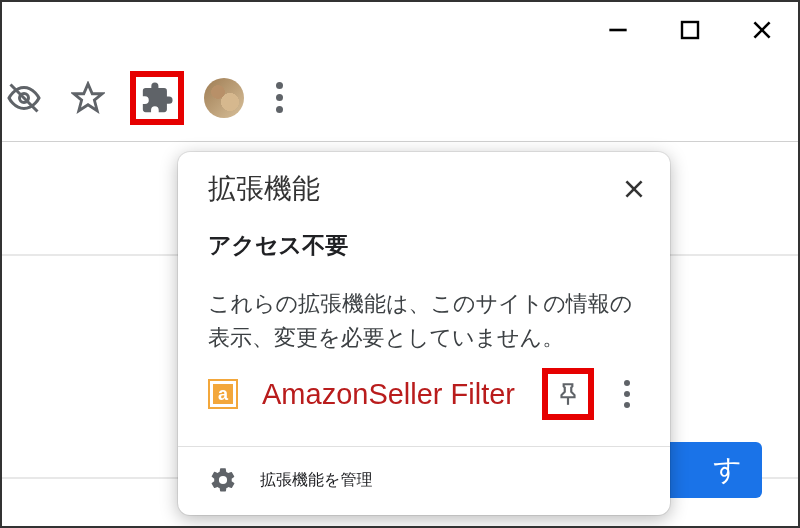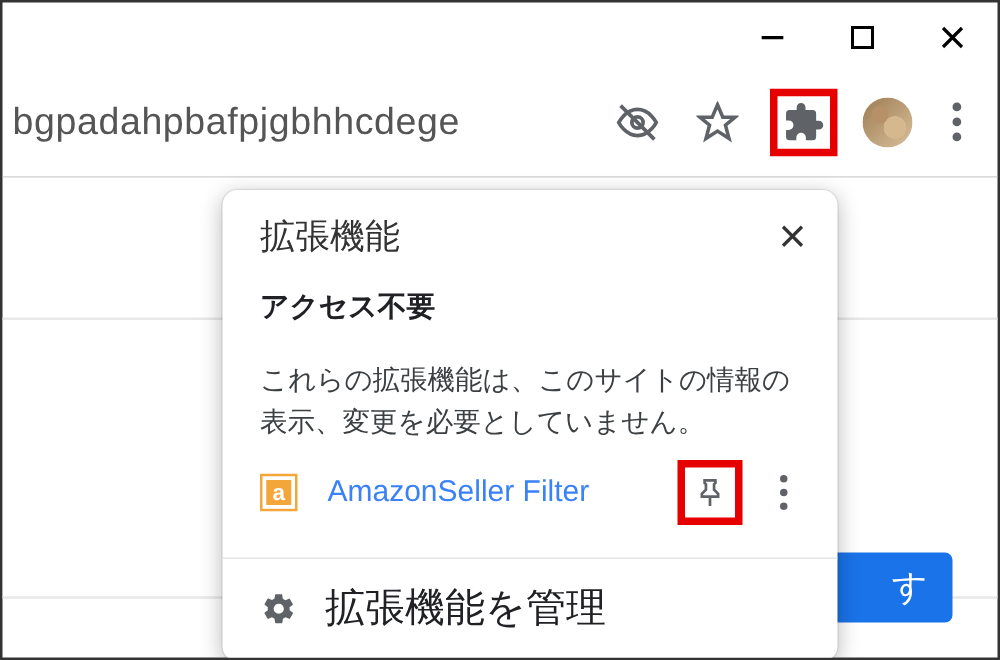--- a/index.html
+++ b/index.html
@@ -167,22 +167,22 @@
     color: #fff;
     position: relative;
   }
   .ext-favicon::before{
     content:"";
     position:absolute; inset:3px;
     background:#f3a73b;
   }
   .ext-favicon span{ position:relative; z-index:1; }
   .ext-name {
-    font-size: 24px;
-    color: #3b82f6;
+    font-size: 29px;
+    color: #b91c1c;
     flex: 1;
     padding-left: 4px;
   }
   .pin-box {
     width: 52px; height: 52px;
     border: 6px solid #e60000;
     display: flex; align-items: center; justify-content: center;
     color: #5f6368;
   }
   .row-kebab {
@@ -196,21 +196,21 @@
     align-items: center;
     gap: 22px;
     padding: 18px 30px 20px 30px;
   }
   .gear {
     width: 30px; height: 30px;
     display:flex; align-items:center; justify-content:center;
     color:#5f6368;
   }
   .footer-label {
-    font-size: 32px;
+    font-size: 16px;
     color: #202124;
   }
 </style>
 </head>
 <body>
 
 <div class="titlebar">
   <div class="win-btn">
     <svg width="26" height="26" viewBox="0 0 24 24">
         <line x1="4" y1="12" x2="20" y2="12" stroke="#000" stroke-width="2.4"></line>
@@ -223,21 +223,20 @@
   </div>
   <div class="win-btn">
     <svg width="26" height="26" viewBox="0 0 24 24">
         <line x1="5" y1="5" x2="19" y2="19" stroke="#000" stroke-width="2.4"></line>
         <line x1="19" y1="5" x2="5" y2="19" stroke="#000" stroke-width="2.4"></line>
       </svg>
   </div>
 </div>
 
 <div class="toolbar">
-  <div class="address">bgpadahpbafpjgbhhcdege</div>
   <div class="toolbar-icons">
     <div class="tb-icon">
       <svg width="36" height="36" viewBox="0 0 24 24" fill="none" stroke="currentColor" stroke-width="2">
         <path d="M2 12s3.5-7 10-7 10 7 10 7-3.5 7-10 7S2 12 2 12z"></path>
         <circle cx="12" cy="12" r="3"></circle>
         <line x1="3" y1="3" x2="21" y2="21"></line>
       </svg>
     </div>
     <div class="tb-icon">
       <svg width="34" height="34" viewBox="0 0 24 24" fill="none" stroke="currentColor" stroke-width="2">

